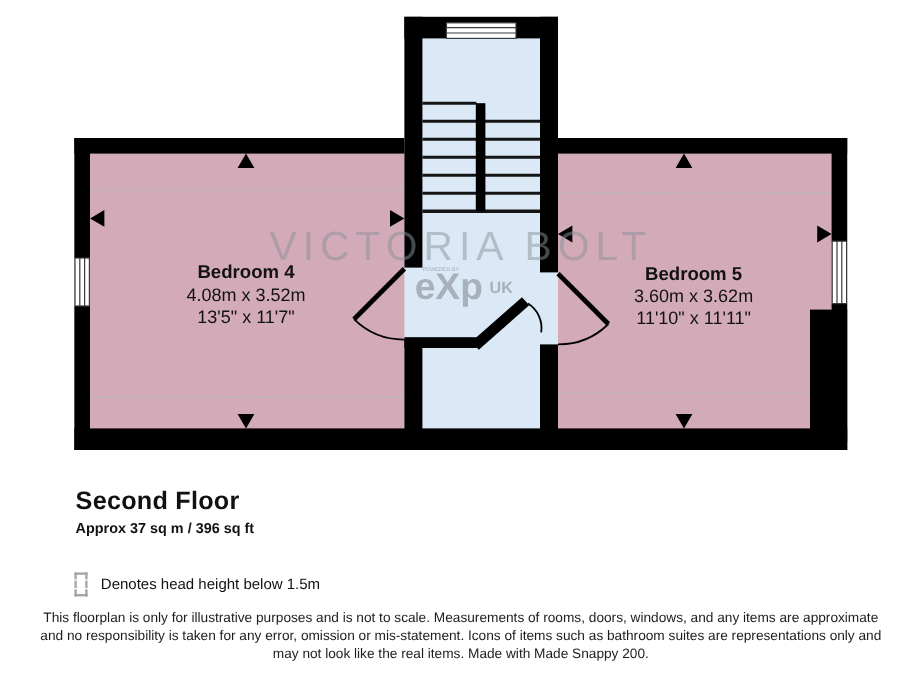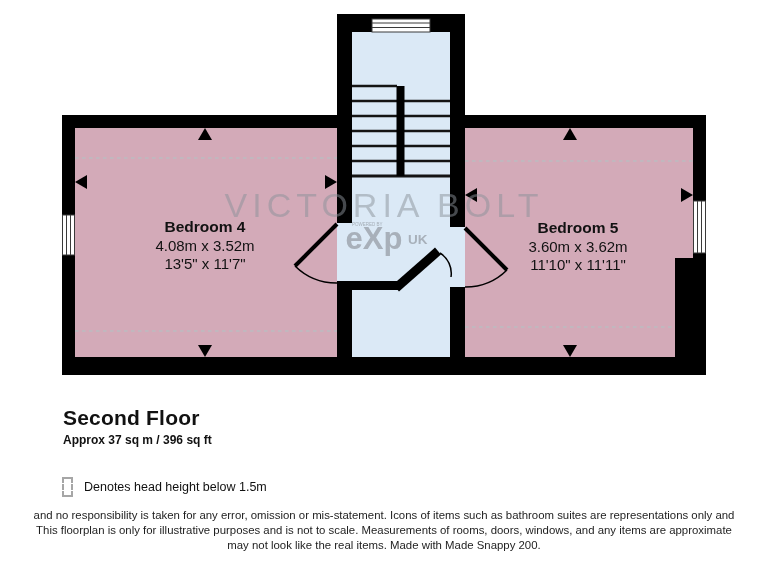--- a/index.html
+++ b/index.html
@@ -153,18 +153,18 @@
   
   <div class="floor-title">Second Floor</div>
   <div class="floor-area">Approx 37 sq m / 396 sq ft</div>
 
   <div class="legend">
     <span class="legend-box"></span>
     <span class="legend-label">Denotes head height below 1.5m</span>
   </div>
 
   <div class="footer">
+    <div>This floorplan is only for illustrative purposes and is not to scale. Measurements of rooms, doors, windows, and any items are approximate</div>
     <div>and no responsibility is taken for any error, omission or mis-statement. Icons of items such as bathroom suites are representations only and</div>
-    <div>This floorplan is only for illustrative purposes and is not to scale. Measurements of rooms, doors, windows, and any items are approximate</div>
     <div>may not look like the real items. Made with Made Snappy 200.</div>
   </div>
 
 </div>
 
 </body></html>

